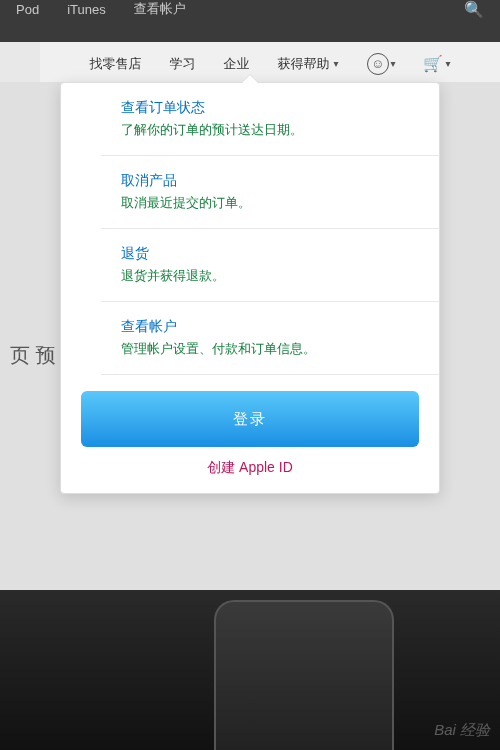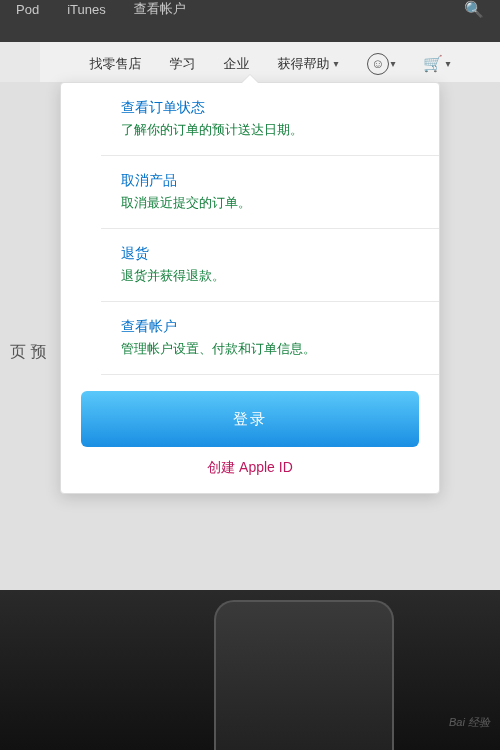--- a/index.html
+++ b/index.html
@@ -198,41 +198,41 @@
       left: 0;
       right: 0;
       bottom: 0;
       background: #e0e0e0;
     }
 
     .page-label {
       position: absolute;
       top: 260px;
       left: 10px;
-      font-size: 16px;
+      font-size: 20px;
       color: #555;
       font-weight: 500;
     }
 
     
     .bottom-dark {
       position: absolute;
       bottom: 0;
       left: 0;
       right: 0;
       height: 160px;
       background: linear-gradient(180deg, #2a2a2a 0%, #111 100%);
       overflow: hidden;
     }
 
     .bottom-watermark {
       position: absolute;
-      bottom: 20px;
+      bottom: 10px;
       right: 10px;
-      font-size: 11px;
+      font-size: 15px;
       color: rgba(255,255,255,0.3);
       font-style: italic;
     }
 
     
     .device-silhouette {
       position: absolute;
       bottom: 0;
       left: 50%;
       transform: translateX(-20%);

